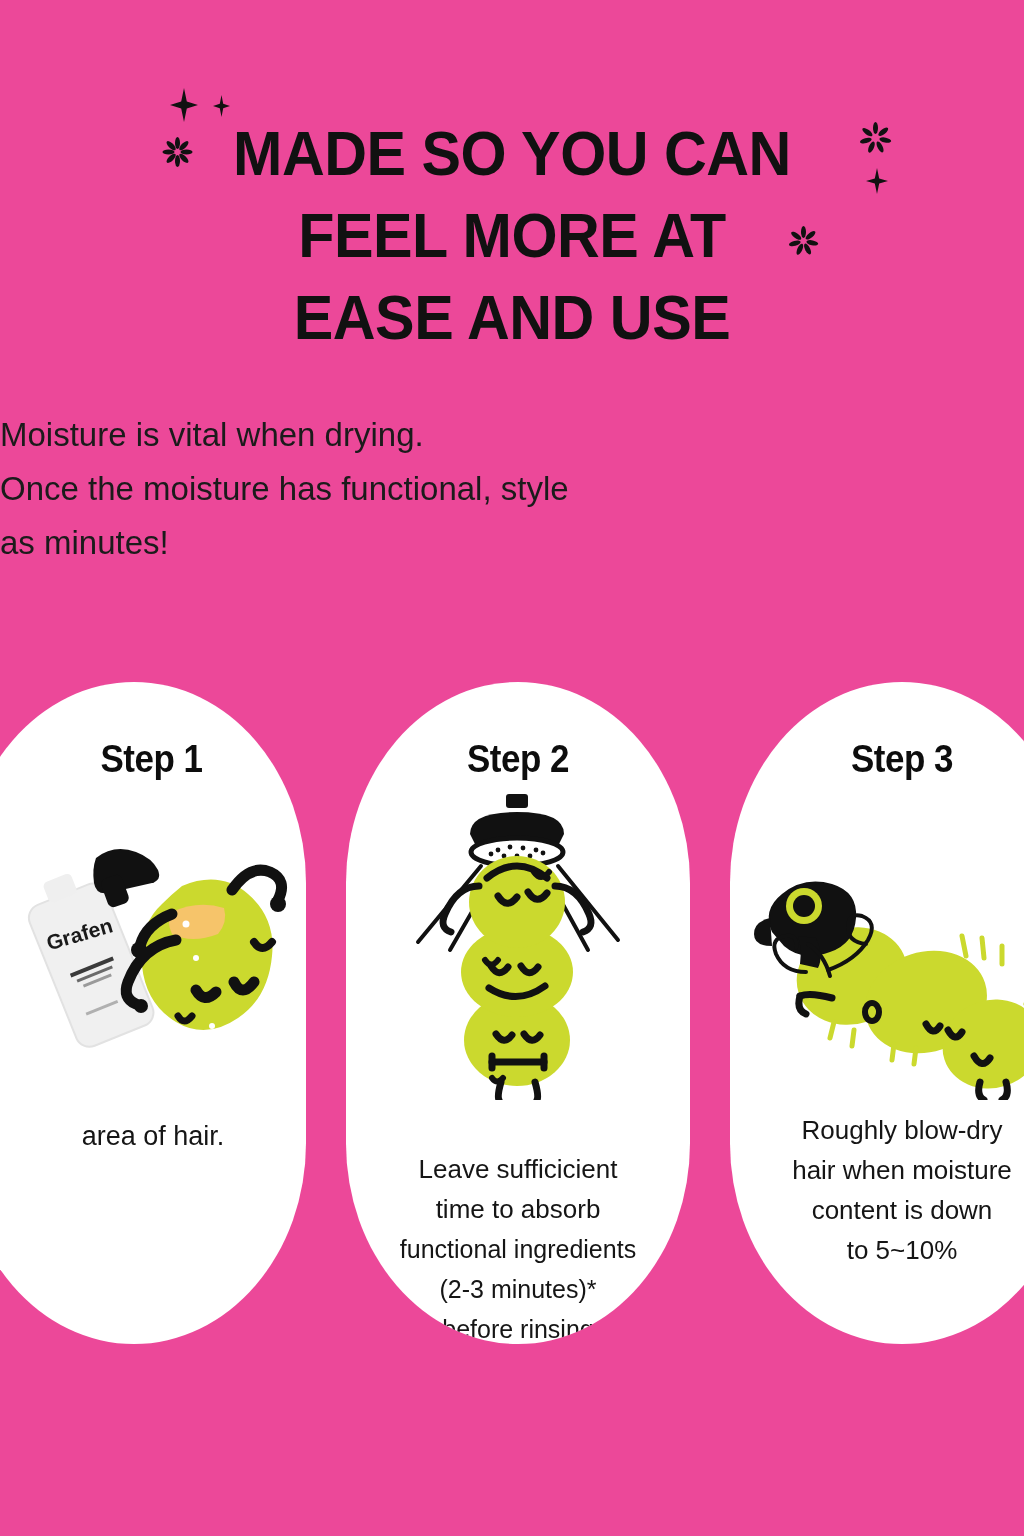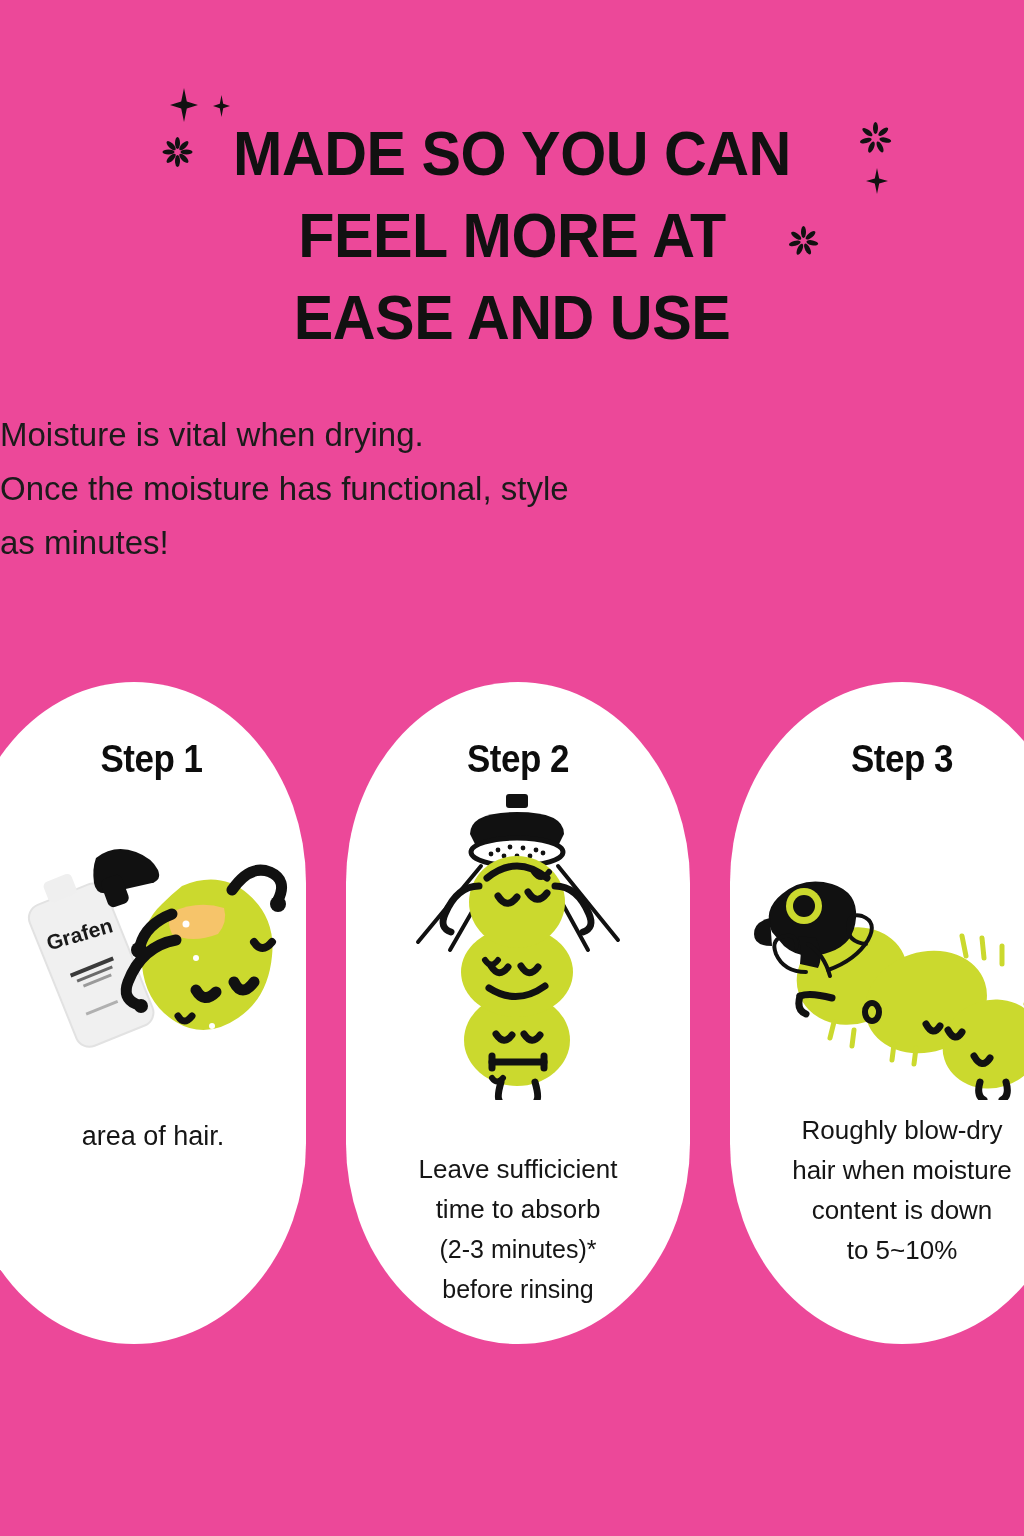--- a/index.html
+++ b/index.html
@@ -286,20 +286,21 @@
           <path d="M146 288 q5 7 11 0" stroke="#111" stroke-width="6" fill="none" stroke-linecap="round"></path>
 
           <path d="M155 292 q-4 14 -2 18" stroke="#111" stroke-width="7" fill="none" stroke-linecap="round"></path>
           <path d="M189 292 q4 14 2 18" stroke="#111" stroke-width="7" fill="none" stroke-linecap="round"></path>
         </svg>
       </div>
 
       <div class="caption">
         <span class="cap-line">Leave sufficicient</span>
         <span class="cap-line">time to absorb</span>
+        <span class="cap-line">functional ingredients</span>
         <span class="cap-line">(2-3 minutes)*</span>
         <span class="cap-line">before rinsing</span>
       </div>
     </div>
 
     <div class="card" id="card3">
       <div class="step-title">Step 3</div>
 
       <div class="illus">
         <svg viewBox="0 0 344 310" width="344" height="310">

